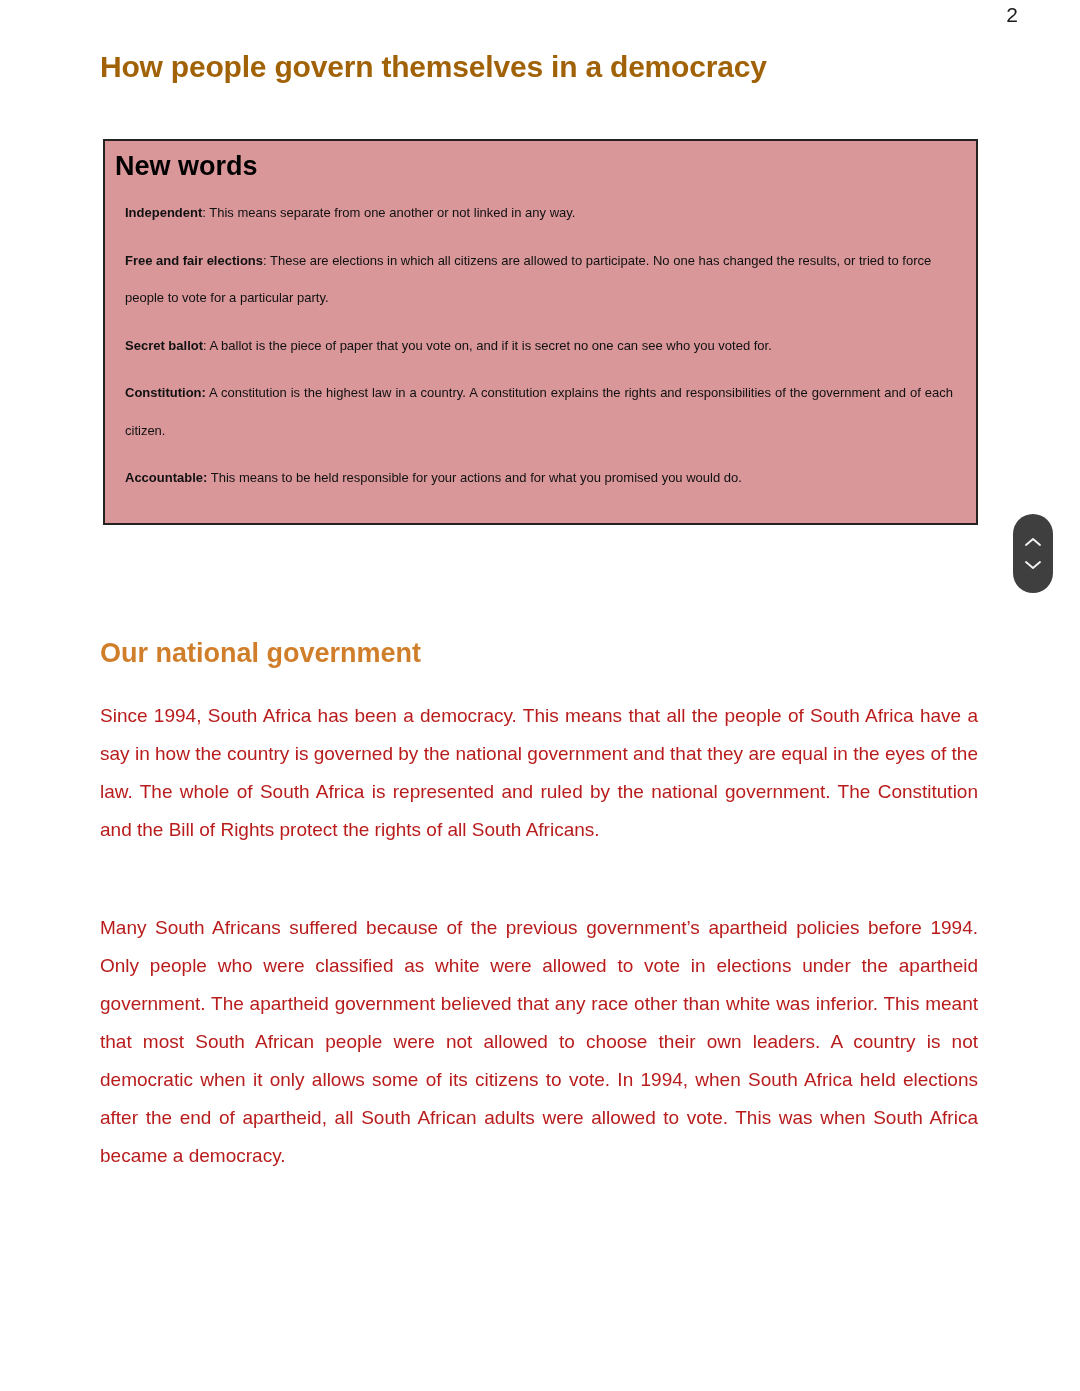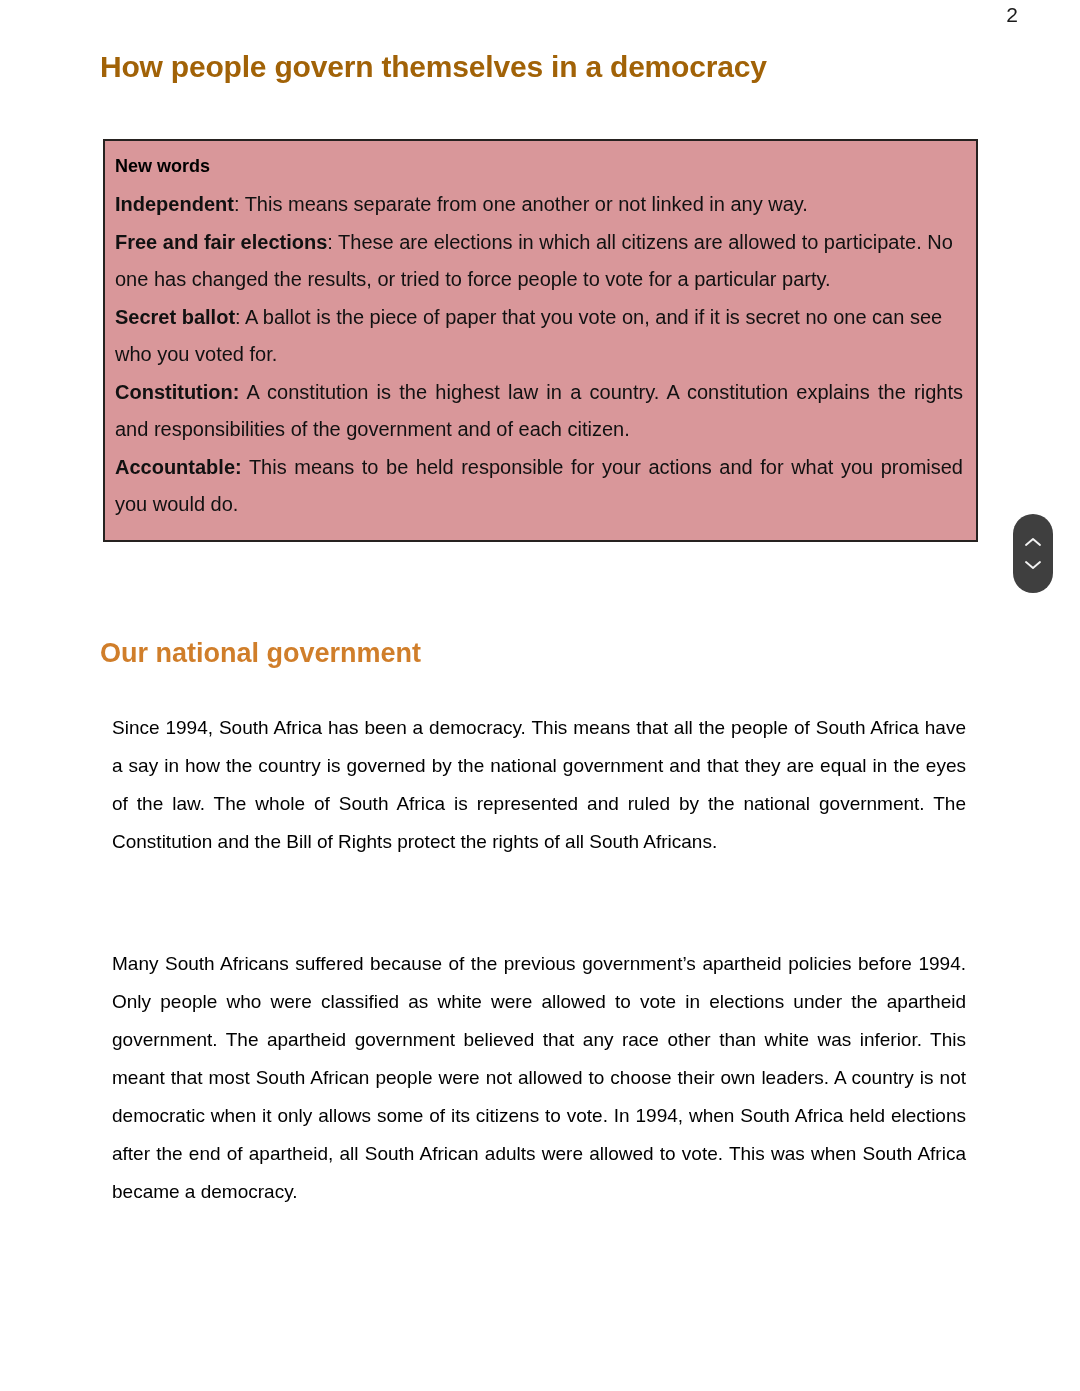--- a/index.html
+++ b/index.html
@@ -52,54 +52,54 @@
     position: absolute;
     left: 103px;
     top: 139px;
     width: 875px;
     box-sizing: border-box;
     background: #d9979a;
     border: 2px solid #262220;
     padding: 7px 13px 16px 10px;
   }
   .newwords-title {
-    font-size: 18px;
+    font-size: 27px;
     line-height: 36px;
     font-weight: bold;
     color: #000;
     margin: 0 0 2px 0;
   }
   .newwords-entry {
-    font-size: 20px;
+    font-size: 13px;
     line-height: 37.5px;
     color: #111;
-    margin: 0;
+    margin: 10px;
     text-align: justify;
     text-justify: inter-word;
   }
   .newwords-entry.nojust { text-align: left; }
   .newwords-entry b { font-weight: bold; }
 
   
   .section-heading {
     font-size: 27px;
     line-height: 30px;
     font-weight: bold;
     color: #d07e2a;
     margin: 0;
   }
 
   
   .body-par {
     font-size: 19px;
     line-height: 38px;
-    color: #000000;
+    color: #b91c1c;
     text-align: justify;
     text-justify: inter-word;
-    margin: 12px;
+    margin: 0;
   }
 
   .spacer-a { height: 42px; }
   .spacer-b { height: 29px; }
   .spacer-c { height: 28px; }
   .spacer-d { height: 32px; }
 
   
   .scroll-pill {
     position: absolute;

